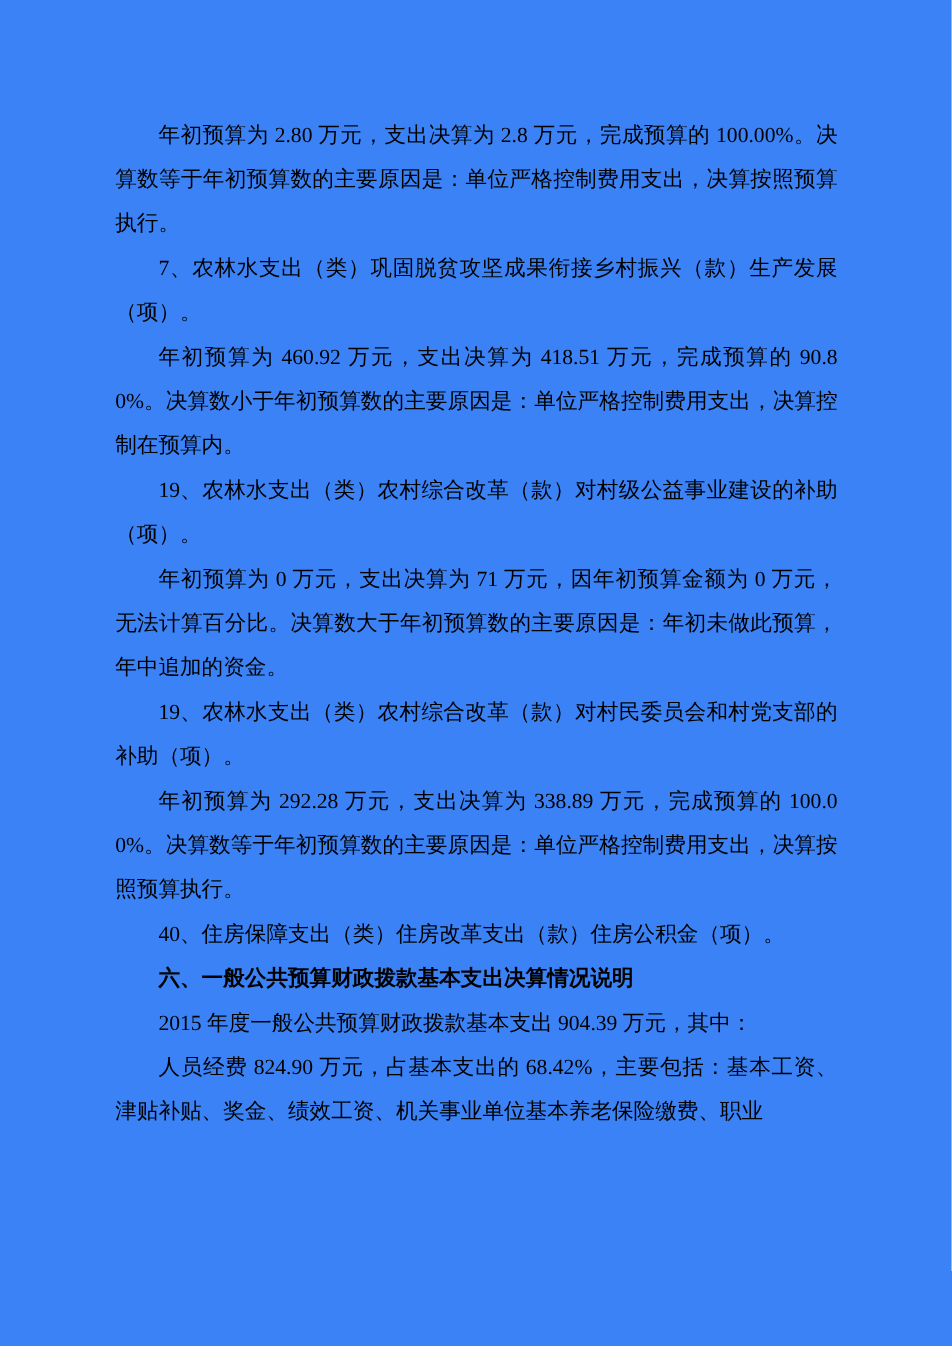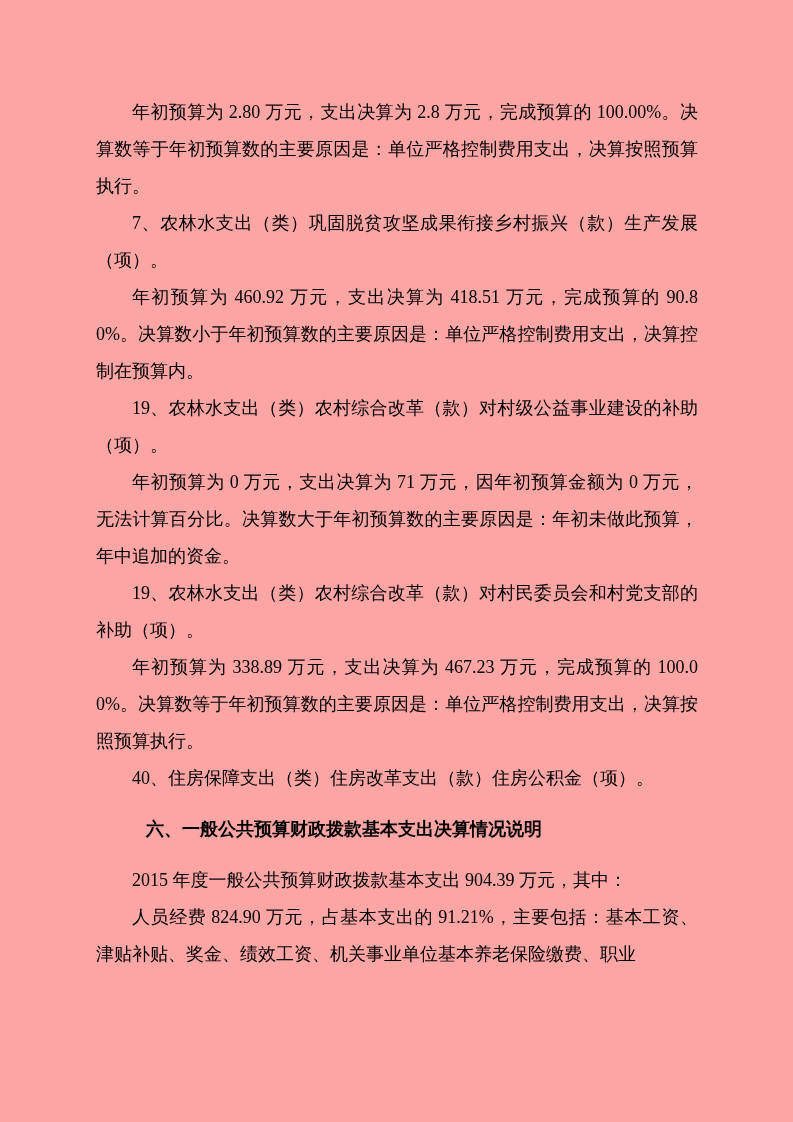--- a/index.html
+++ b/index.html
@@ -5,61 +5,61 @@
   html, body {
     margin: 0;
     padding: 0;
     background: #e8e8e8;
   }
   .page {
     position: relative;
     width: 793px;
     height: 1122px;
     margin: 0 auto;
-    background: #fca5a5;
+    background: #3b82f6;
     overflow: hidden;
     font-family: "Liberation Serif", "DejaVu Serif", serif;
     color: #000000;
   }
   .content {
     position: absolute;
     left: 96px;
     top: 94px;
     width: 602px;
     font-size: 18px;
     line-height: 37px;
     text-align: justify;
   }
   .para {
     margin: 0;
     padding: 0;
     text-indent: 2em;
     word-break: break-all;
   }
   .heading {
-    margin: 14px;
+    margin: 0;
     padding: 0;
     text-indent: 2em;
     font-weight: bold;
     font-size: 18px;
     line-height: 37px;
     font-family: "Liberation Sans", "DejaVu Sans", sans-serif;
     word-break: break-all;
   }
 </style>
 </head>
 <body>
 
 <div class="page">
   <div class="content">
     <p class="para">年初预算为 2.80 万元，支出决算为 2.8 万元，完成预算的 100.00%。决算数等于年初预算数的主要原因是：单位严格控制费用支出，决算按照预算执行。</p>
     <p class="para">7、农林水支出（类）巩固脱贫攻坚成果衔接乡村振兴（款）生产发展（项）。</p>
     <p class="para">年初预算为 460.92 万元，支出决算为 418.51 万元，完成预算的 90.80%。决算数小于年初预算数的主要原因是：单位严格控制费用支出，决算控制在预算内。</p>
     <p class="para">19、农林水支出（类）农村综合改革（款）对村级公益事业建设的补助（项）。</p>
     <p class="para">年初预算为 0 万元，支出决算为 71 万元，因年初预算金额为 0 万元，无法计算百分比。决算数大于年初预算数的主要原因是：年初未做此预算，年中追加的资金。</p>
     <p class="para">19、农林水支出（类）农村综合改革（款）对村民委员会和村党支部的补助（项）。</p>
-    <p class="para">年初预算为 338.89 万元，支出决算为 467.23 万元，完成预算的 100.00%。决算数等于年初预算数的主要原因是：单位严格控制费用支出，决算按照预算执行。</p>
+    <p class="para">年初预算为 292.28 万元，支出决算为 338.89 万元，完成预算的 100.00%。决算数等于年初预算数的主要原因是：单位严格控制费用支出，决算按照预算执行。</p>
     <p class="para">40、住房保障支出（类）住房改革支出（款）住房公积金（项）。</p>
     <h2 class="heading">六、一般公共预算财政拨款基本支出决算情况说明</h2>
     <p class="para">2015 年度一般公共预算财政拨款基本支出 904.39 万元，其中：</p>
-    <p class="para">人员经费 824.90 万元，占基本支出的 91.21%，主要包括：基本工资、津贴补贴、奖金、绩效工资、机关事业单位基本养老保险缴费、职业</p>
+    <p class="para">人员经费 824.90 万元，占基本支出的 68.42%，主要包括：基本工资、津贴补贴、奖金、绩效工资、机关事业单位基本养老保险缴费、职业</p>
   </div>
 </div>
 
 </body></html>

